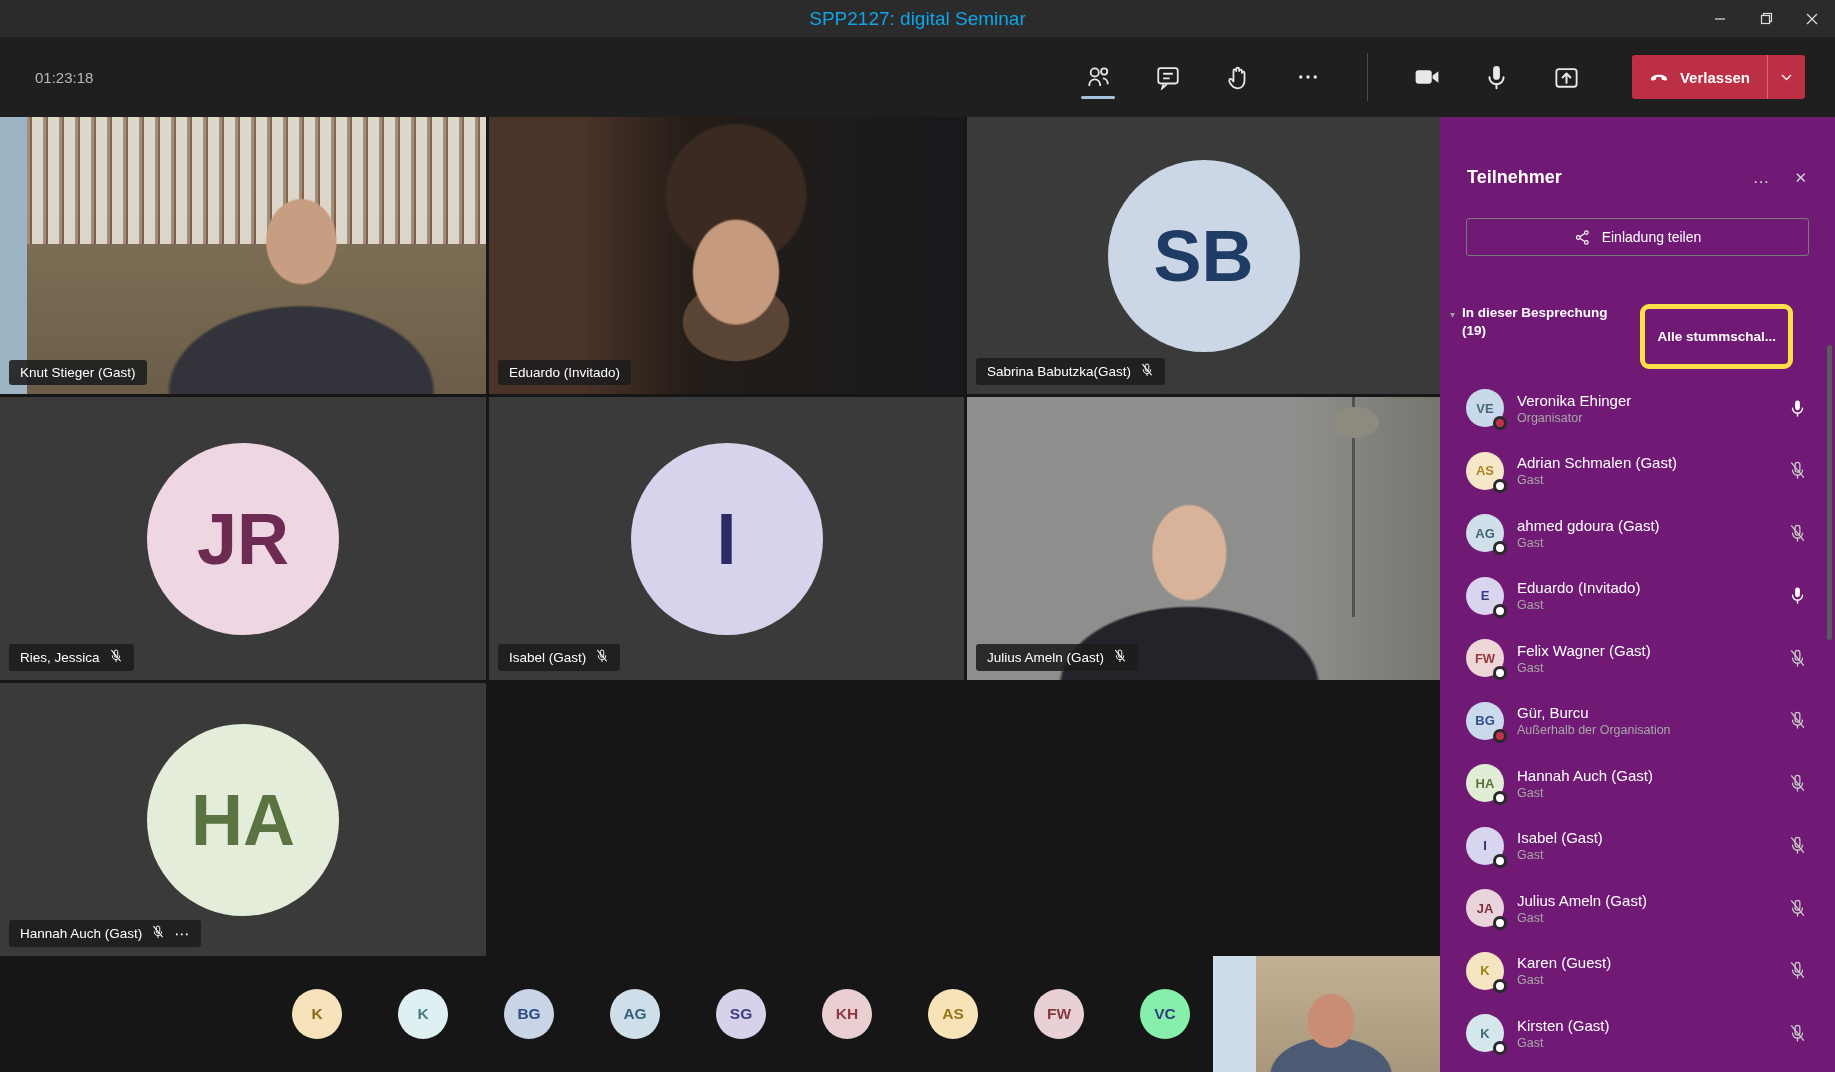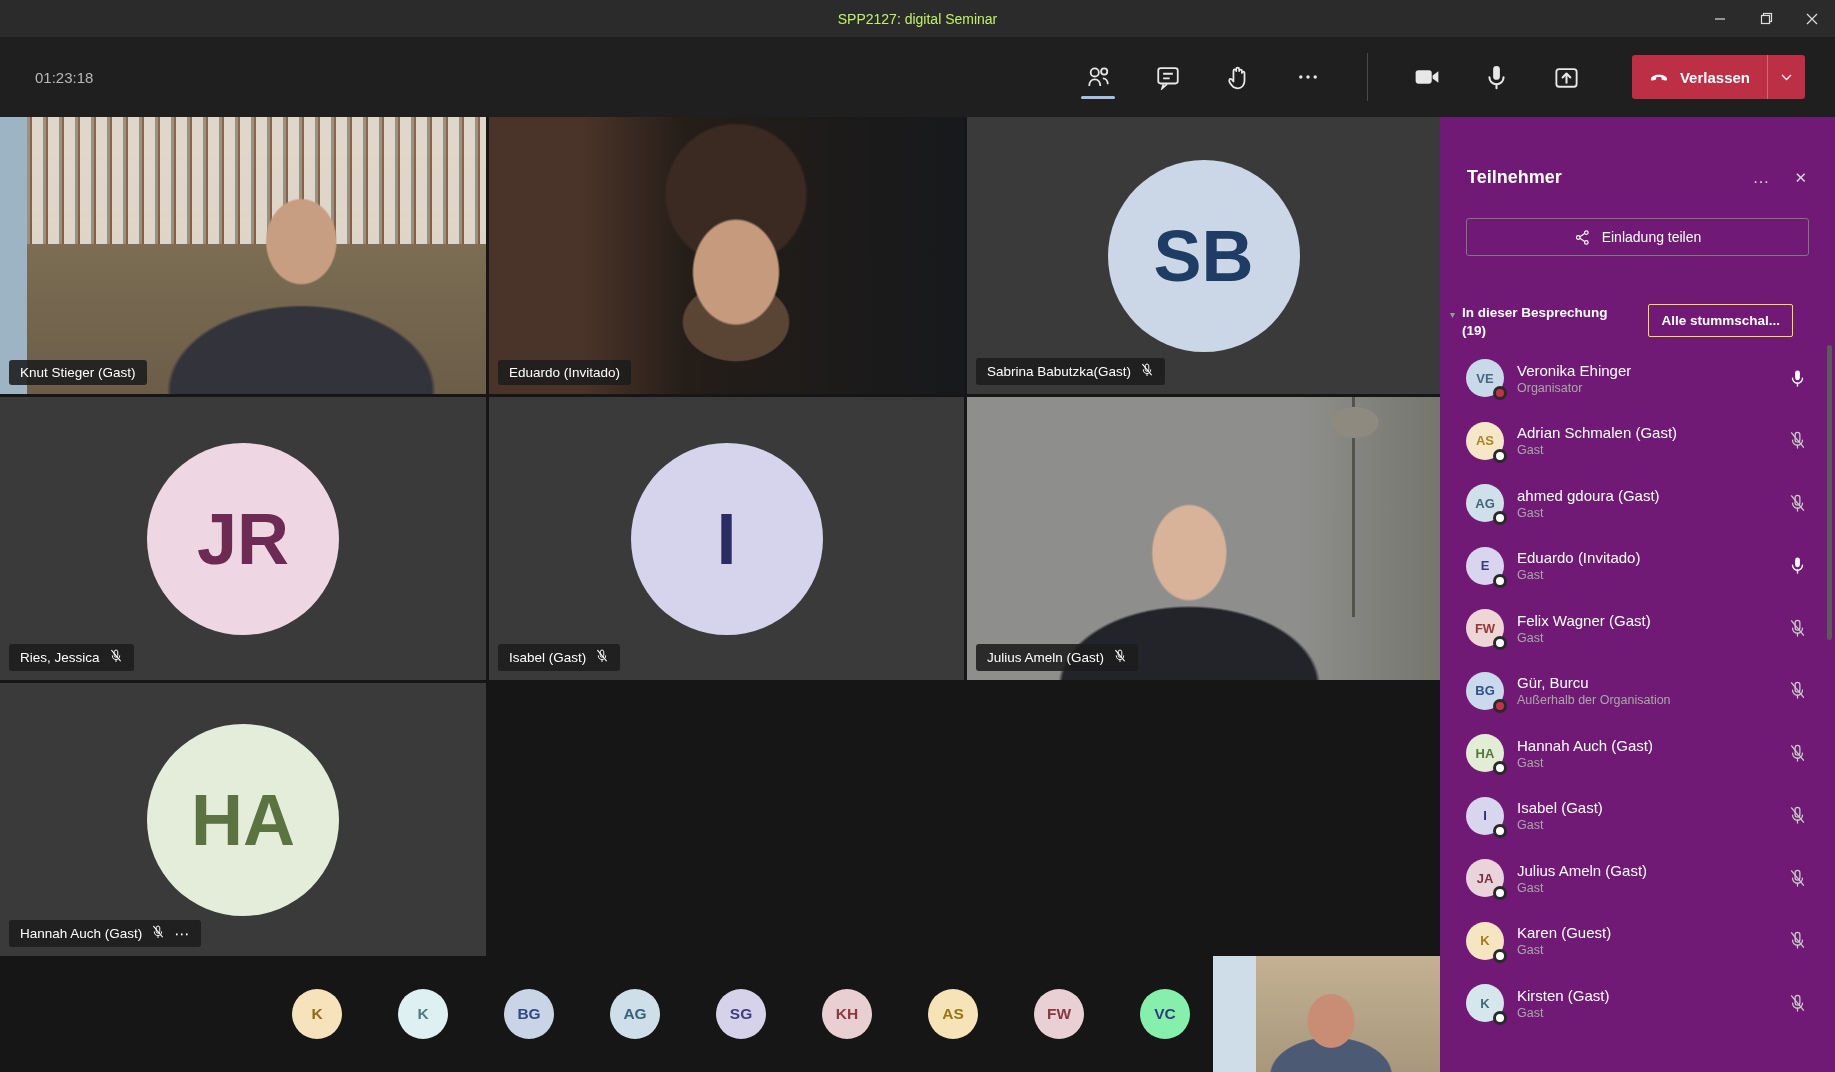--- a/index.html
+++ b/index.html
@@ -1,21 +1,21 @@
 <!DOCTYPE html>
 <html><head>
 <meta charset="utf-8">
 <style>
   * { margin:0; padding:0; box-sizing:border-box; }
   html,body { width:1835px; height:1072px; overflow:hidden; }
   body { background:#161616; font-family:"Liberation Sans", sans-serif; color:#fff; }
 
   
   .titlebar { height:37px; background:#2c2b2b; display:flex; align-items:center; position:relative; }
-  .title { position:absolute; left:0; right:0; text-align:center; font-size:14px; color:#bef264; }
+  .title { position:absolute; left:0; right:0; text-align:center; font-size:19px; color:#0ea5e9; }
   .win-controls { margin-left:auto; display:flex; height:100%; z-index:2; }
   .win-btn { width:46px; height:100%; display:flex; align-items:center; justify-content:center; }
 
   
   .toolbar { height:80px; background:#201f1f; display:flex; align-items:center; padding:0 30px 0 35px; }
   .timer { color:#b8b8b8; font-size:15px; }
   .tb-icons { margin-left:auto; display:flex; align-items:center; gap:28px; }
   .tb-btn { width:42px; height:44px; display:flex; align-items:center; justify-content:center; position:relative; }
   .tb-btn.active::after { content:""; position:absolute; left:4px; right:4px; bottom:0; height:3px; border-radius:2px; background:#a8c0e0; }
   .tb-divider { width:1px; height:48px; background:#4a4a4a; margin:0 10px; }
@@ -81,21 +81,21 @@
   .sidebar { width:395px; background:#701a75; position:relative; padding-top:50px; }
   .sb-header { display:flex; align-items:center; padding:0 28px 0 27px; }
   .sb-title { font-size:18px; font-weight:700; }
   .sb-header-icons { margin-left:auto; display:flex; align-items:center; gap:24px; color:#d6d6d6; }
   .sb-more { font-size:17px; letter-spacing:1px; line-height:10px; }
   .sb-close { font-size:15px; }
   .share-btn { margin:30px 26px 0; width:343px; height:38px; border:1px solid #7a7a7a; border-radius:3px; background:transparent; color:#fff; font-size:14px; font-family:inherit; display:flex; align-items:center; justify-content:center; gap:11px; }
   .section { display:flex; align-items:flex-start; margin:48px 42px 0 10px; }
   .caret { color:#9a9a9a; font-size:10px; margin:5px 7px 0 0; }
   .section-label { font-size:13.5px; line-height:1.3; width:158px; font-weight:600; }
-  .mute-all { margin-left:auto; border:1px solid #fde047; border-radius:2px; background:transparent; color:#fff; font-size:13.5px; font-weight:600; font-family:inherit; padding:8px 12px; white-space:nowrap; }
+  .mute-all { margin-left:auto; border:5px solid #fde047; border-radius:9px; background:transparent; color:#fff; font-size:13.5px; font-weight:600; font-family:inherit; padding:20px 12px; white-space:nowrap; }
   .plist { margin-top:8px; }
   .prow { height:62.5px; display:flex; align-items:center; padding:0 28px 0 26px; }
   .pav { position:relative; width:38px; height:38px; border-radius:50%; display:flex; align-items:center; justify-content:center; font-size:13px; font-weight:600; flex-shrink:0; }
   .dot { position:absolute; right:-3px; bottom:-3px; width:14px; height:14px; border-radius:50%; border:3px solid #292929; }
   .dot.red { background:#c4314b; }
   .dot.white { background:#ffffff; }
   .ptxt { margin-left:13px; min-width:0; }
   .pname { font-size:15px; color:#fff; white-space:nowrap; }
   .prole { font-size:12.5px; color:#a8a8a8; margin-top:2px; white-space:nowrap; }
   .pmic { margin-left:auto; display:flex; }

